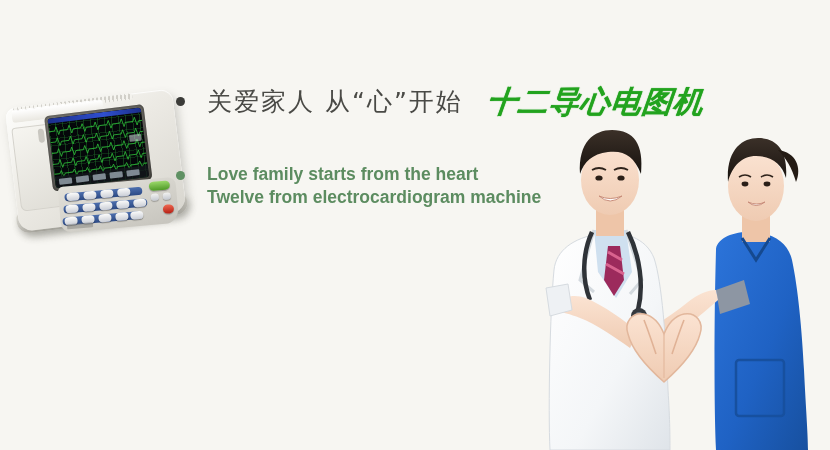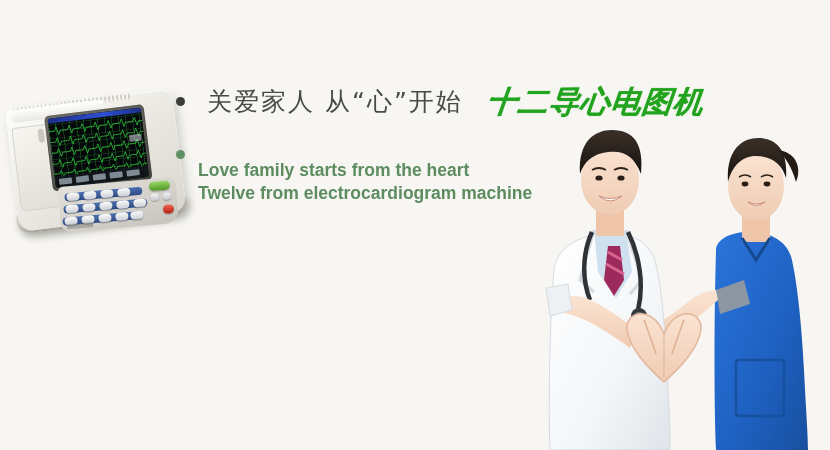--- a/index.html
+++ b/index.html
@@ -45,21 +45,21 @@
     font-weight: bold;
     font-style: italic;
     color: #22a31e;
     letter-spacing: 1px;
     white-space: nowrap;
     line-height: 36px;
     transform: skewX(-6deg);
     text-shadow: 0 0 1px #22a31e;
   }
 
-  .sub-row { margin-top: 22px; flex-direction: column; }
+  .sub-row { margin-top: 43px; }
   .sub-text {
     margin-left: 22px;
     font-family: "Liberation Sans", sans-serif;
     font-size: 17.5px;
     font-weight: bold;
     color: #5c8c60;
     line-height: 23px;
     white-space: nowrap;
   }
 

